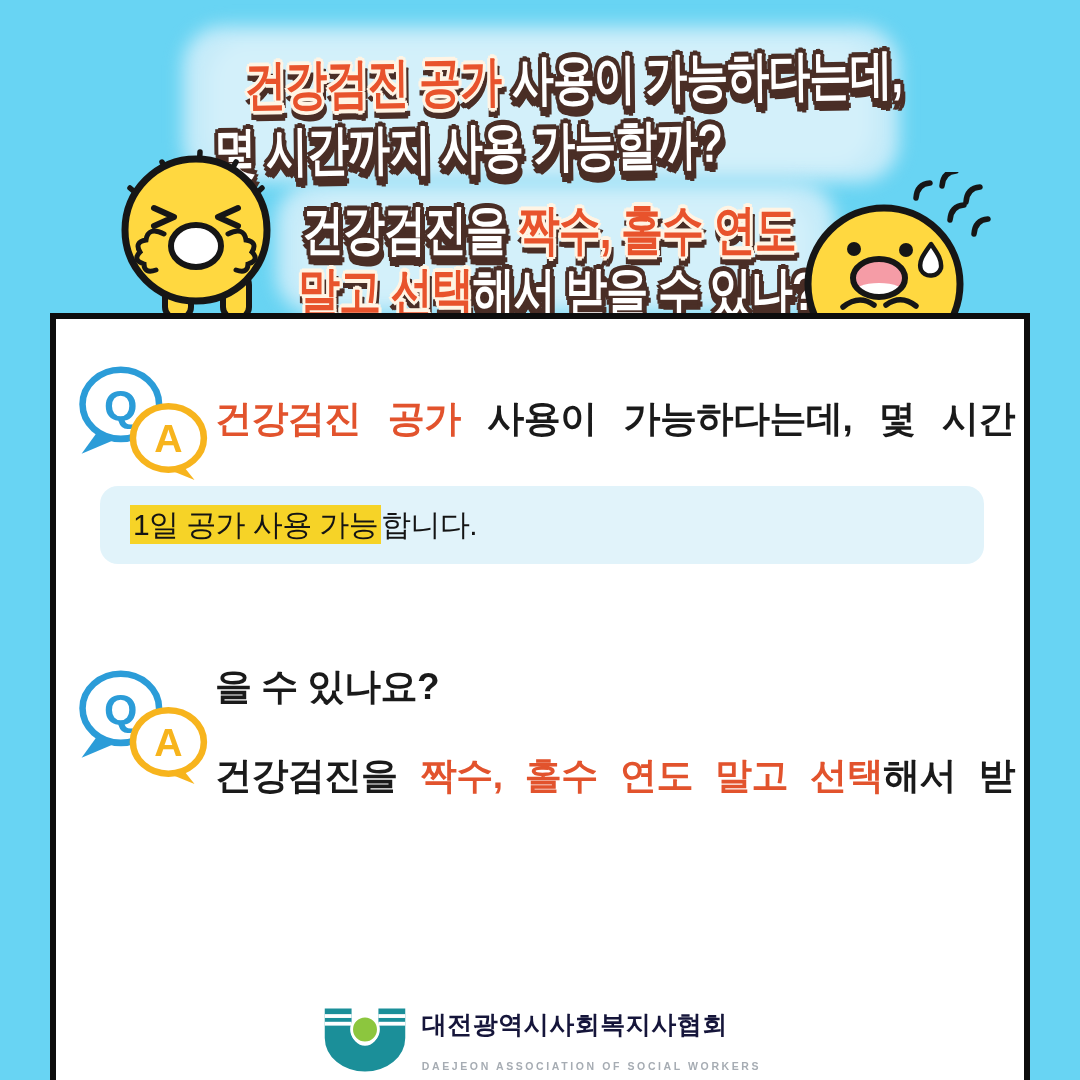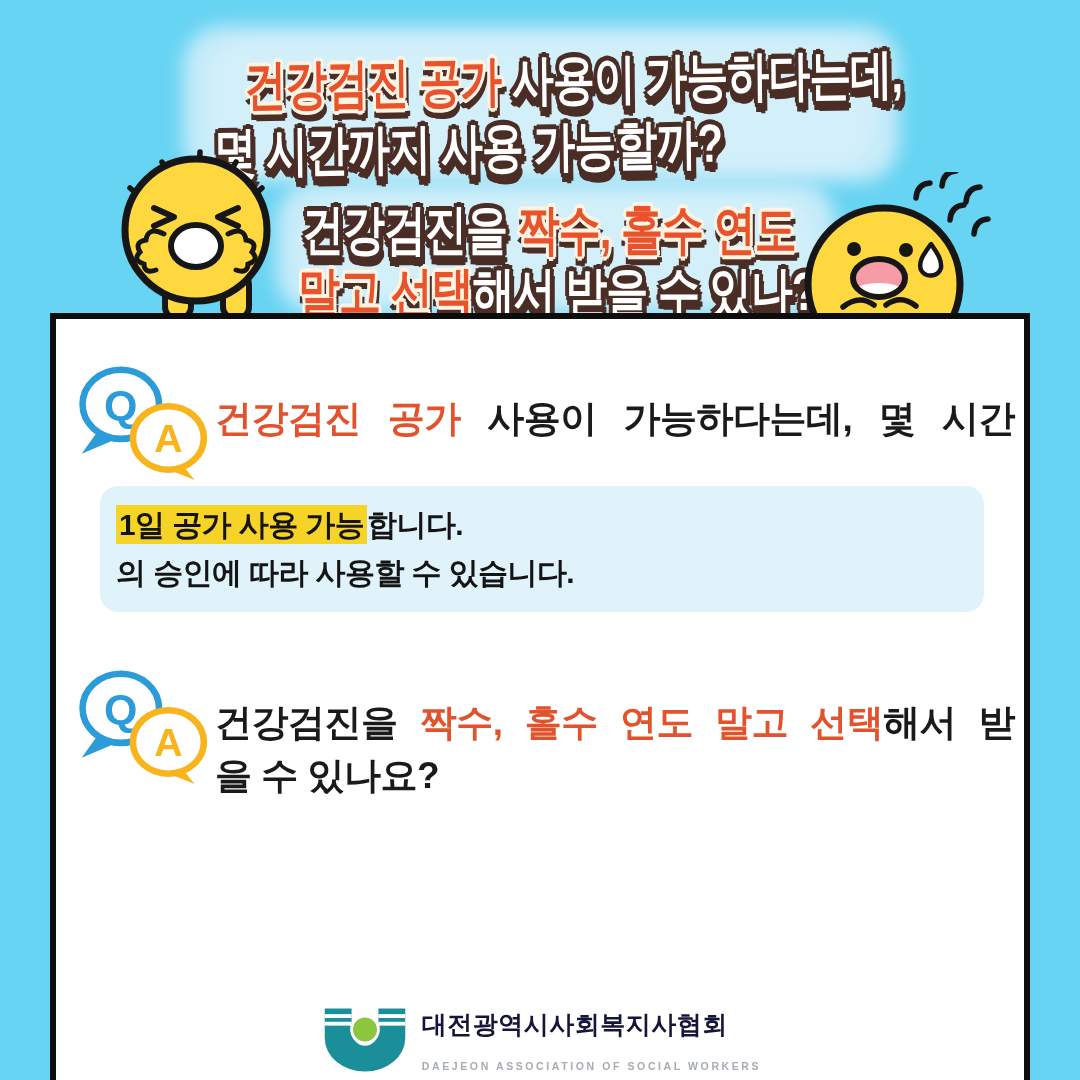--- a/index.html
+++ b/index.html
@@ -61,21 +61,21 @@
   
   .qtext{position:absolute;width:800px;color:#1A1A1A;font-weight:700;font-size:37px;line-height:53px;letter-spacing:-0.5px;}
   .q1{left:159px;top:37px;}
   .q2{left:159px;top:341px;}
   .q-line.jfy{text-align:justify;text-align-last:justify;margin-top:36px;}
   .q-accent{color:#E2532D;}
 
   
   .ans{
     position:absolute;left:44px;width:884px;background:#E1F3FA;border-radius:18px;
-    padding:15px 16px;color:#141414;font-weight:700;font-size:30px;line-height:48px;letter-spacing:-0.6px;
+    padding:15px 30px;color:#141414;font-weight:400;font-size:30px;line-height:48px;letter-spacing:-0.6px;
   }
   .a1{top:167px;}
   .a2{top:467px;}
   .a-line{white-space:nowrap;}
   .hl{background:#F6D327;padding:3px 3px;}
 
   
   .footer{position:absolute;left:0;right:0;top:687px;display:flex;align-items:center;justify-content:center;gap:11px;}
   .logo-txt{display:flex;flex-direction:column;}
   .logo-ko{font-size:25px;font-weight:700;color:#15153A;letter-spacing:0.5px;}
@@ -147,35 +147,34 @@
       <ellipse cx="99" cy="80" rx="38" ry="34" fill="#FFFFFF" stroke="#F7B41D" stroke-width="7"></ellipse>
       <text class="at" x="99" y="95">A</text>
     </svg>
 
     <div class="qtext q1">
       <div class="q-line jfy"><span class="q-accent">건강검진 공가</span><span> 사용이 가능하다는데, 몇 시간</span></div>
     </div>
 
     <div class="ans a1">
       <div class="a-line"><span class="hl">1일 공가 사용 가능</span><span>합니다.</span></div>
-      <div class="a-line">의 승인에 따라 사용할 수 있습니다.</div>
     </div>
 
     <svg class="qa-icon icon2" viewBox="0 0 150 128">
       <ellipse cx="48" cy="44" rx="41" ry="37" fill="#FFFFFF" stroke="#2B9CD8" stroke-width="7"></ellipse>
       <path d="M24,72 L6,97 L46,80 Z" fill="#2B9CD8"></path>
       <text class="qt" x="48" y="61">Q</text>
       <path d="M110,104 L127,125 L92,111 Z" fill="#F7B41D"></path>
       <ellipse cx="99" cy="80" rx="38" ry="34" fill="#FFFFFF" stroke="#F7B41D" stroke-width="7"></ellipse>
       <text class="at" x="99" y="95">A</text>
     </svg>
 
     <div class="qtext q2">
+      <div class="q-line">을 수 있나요?</div>
       <div class="q-line jfy"><span>건강검진을 </span><span class="q-accent">짝수, 홀수 연도 말고 선택</span><span>해서 받</span></div>
-      <div class="q-line">을 수 있나요?</div>
     </div>
 
 
     <div class="footer">
       <svg width="92" height="68" viewBox="0 0 96 70">
         <path d="M6,2 L34,2 L34,26 A14,15 0 0 0 62,26 L62,2 L90,2 L90,33 A42,35 0 0 1 6,33 Z" fill="#1B8F99"></path>
         <rect x="6" y="8" width="28" height="4" fill="#FFFFFF"></rect>
         <rect x="6" y="16" width="28" height="4" fill="#FFFFFF"></rect>
         <rect x="62" y="8" width="28" height="4" fill="#FFFFFF"></rect>
         <rect x="62" y="16" width="28" height="4" fill="#FFFFFF"></rect>

